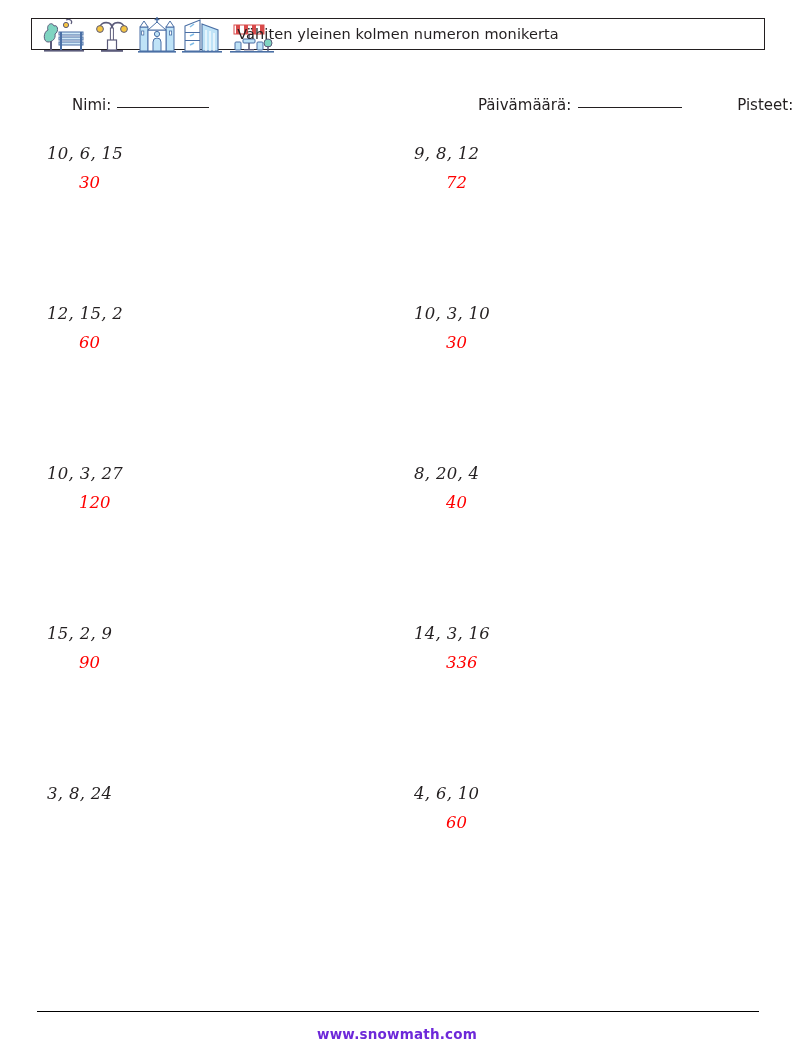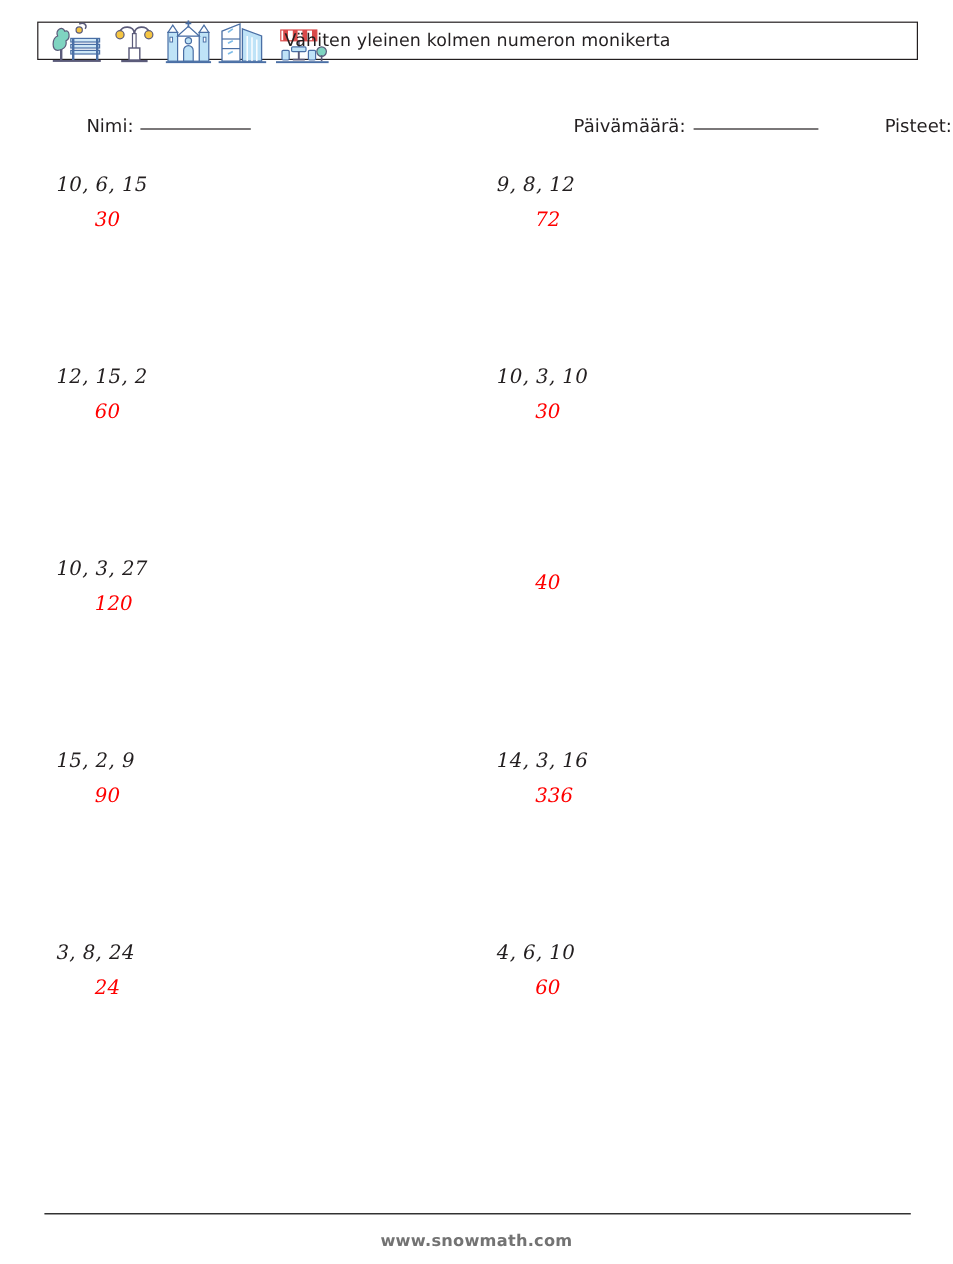--- a/index.html
+++ b/index.html
@@ -130,21 +130,21 @@
     border-top: 1.6px solid #000000;
   }
   .footer-text {
     position: absolute;
     left: 0;
     top: 1026px;
     width: 794px;
     text-align: center;
     font-size: 13.5px;
     font-weight: bold;
-    color: #737373;
+    color: #6d28d9;
     letter-spacing: .2px;
   }
 </style>
 </head>
 <body>
 
 <div class="header-box">
 
   <div class="header-icons">
 
@@ -263,39 +263,39 @@
       <div class="answer">30</div>
     </div>
   </div>
 
   <div class="prow">
     <div class="cell cell-left">
       <div class="question">10, 3, 27</div>
       <div class="answer">120</div>
     </div>
     <div class="cell cell-right">
+      <div class="question">8, 20, 4</div>
       <div class="answer">40</div>
     </div>
   </div>
 
   <div class="prow">
     <div class="cell cell-left">
       <div class="question">15, 2, 9</div>
       <div class="answer">90</div>
     </div>
     <div class="cell cell-right">
       <div class="question">14, 3, 16</div>
       <div class="answer">336</div>
     </div>
   </div>
 
   <div class="prow">
     <div class="cell cell-left">
       <div class="question">3, 8, 24</div>
-      <div class="answer">24</div>
     </div>
     <div class="cell cell-right">
       <div class="question">4, 6, 10</div>
       <div class="answer">60</div>
     </div>
   </div>
 
 </div>
 
 <div class="footer-rule"></div>

